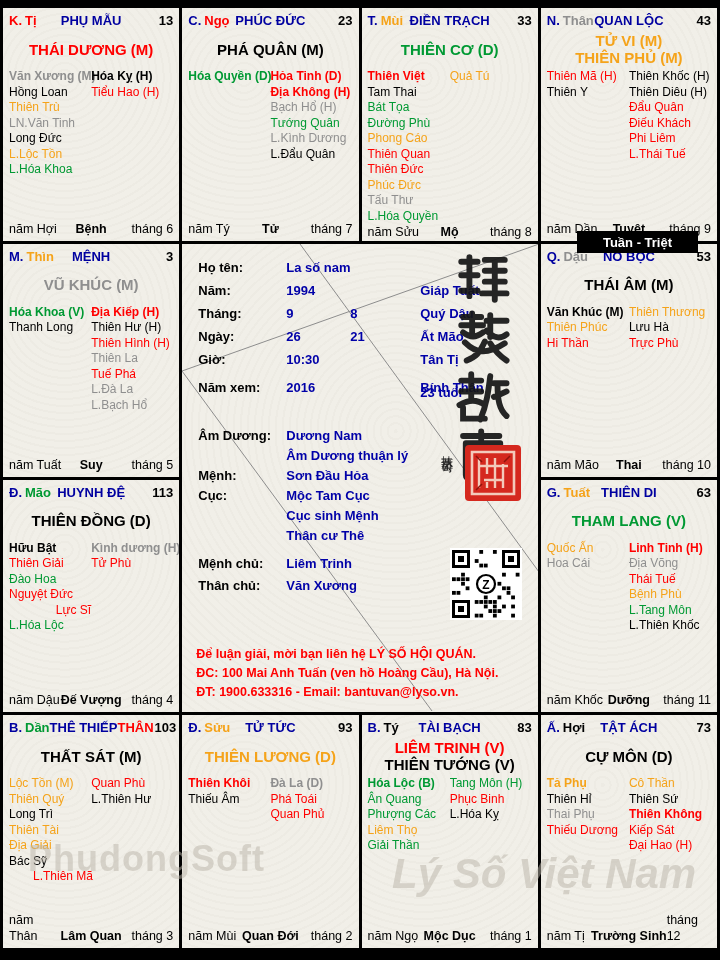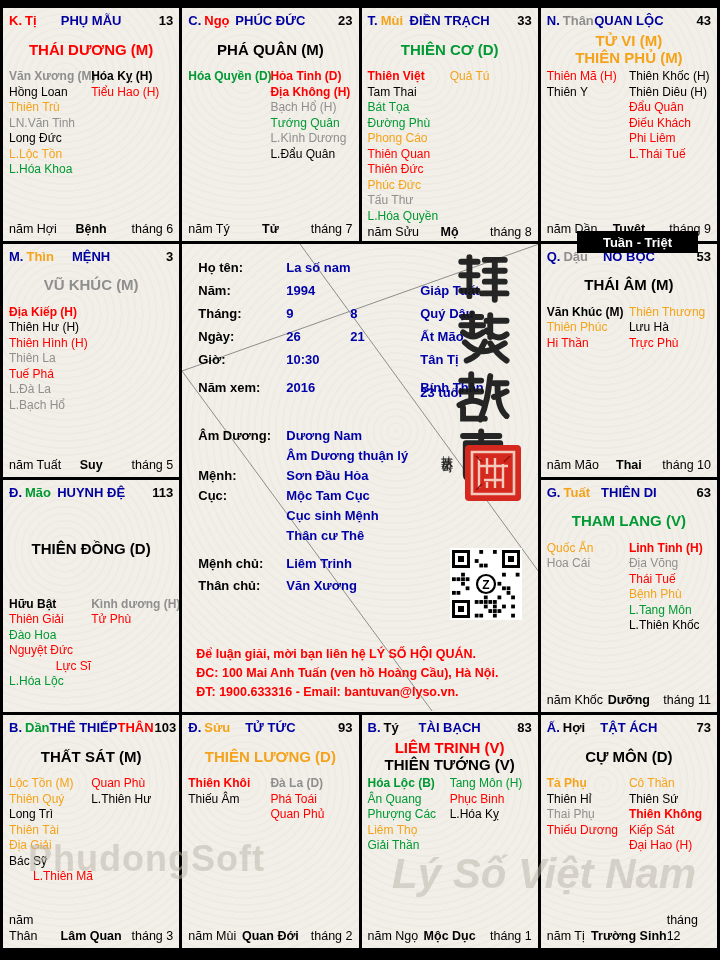--- a/index.html
+++ b/index.html
@@ -178,20 +178,24 @@
       <div class="cell" style="grid-area: 2 / 1;">
         <div class="hdr">
           <span class="lft"><span class="stem" style="color: rgb(0, 0, 160);">M.</span><span class="branch" style="color: rgb(245, 163, 26);">Thìn</span></span>
           <span class="pname">MỆNH</span>
           <span class="rgt"><span class="pnum">3</span></span>
         </div>
         <div class="main">
           <div style="color: rgb(143, 143, 143);">VŨ KHÚC (M)</div>
         </div>
         <div class="cols">
+          <div class="colL">
+            <div class="star b" style="color: rgb(0, 153, 51);">Hóa Khoa (V)</div>
+            <div class="star" style="color: rgb(0, 0, 0);">Thanh Long</div>
+          </div>
           <div class="colR">
             <div class="star b" style="color: rgb(255, 0, 0);">Địa Kiếp (H)</div>
             <div class="star" style="color: rgb(0, 0, 0);">Thiên Hư (H)</div>
             <div class="star" style="color: rgb(255, 0, 0);">Thiên Hình (H)</div>
             <div class="star" style="color: rgb(143, 143, 143);">Thiên La</div>
             <div class="star" style="color: rgb(255, 0, 0);">Tuế Phá</div>
             <div class="star" style="color: rgb(143, 143, 143);">L.Đà La</div>
             <div class="star" style="color: rgb(143, 143, 143);">L.Bạch Hổ</div>
           </div>
         </div>
@@ -221,21 +225,21 @@
             <div class="star" style="color: rgb(0, 0, 0);">Lưu Hà</div>
             <div class="star" style="color: rgb(255, 0, 0);">Trực Phù</div>
           </div>
         </div>
         <div class="ftr">
           <span class="fy">năm Mão</span>
           <span class="fs">Thai</span>
           <span class="fm">tháng 10</span>
         </div>
       </div>
-      <div class="cell" style="grid-area: 3 / 1; gap: 28px;">
+      <div class="cell" style="grid-area: 3 / 1;">
         <div class="hdr">
           <span class="lft"><span class="stem" style="color: rgb(0, 0, 160);">Đ.</span><span class="branch" style="color: rgb(0, 153, 51);">Mão</span></span>
           <span class="pname">HUYNH ĐỆ</span>
           <span class="rgt"><span class="pnum">113</span></span>
         </div>
         <div class="main">
           <div style="color: rgb(0, 0, 0);">THIÊN ĐỒNG (D)</div>
         </div>
         <div class="cols">
           <div class="colL">

